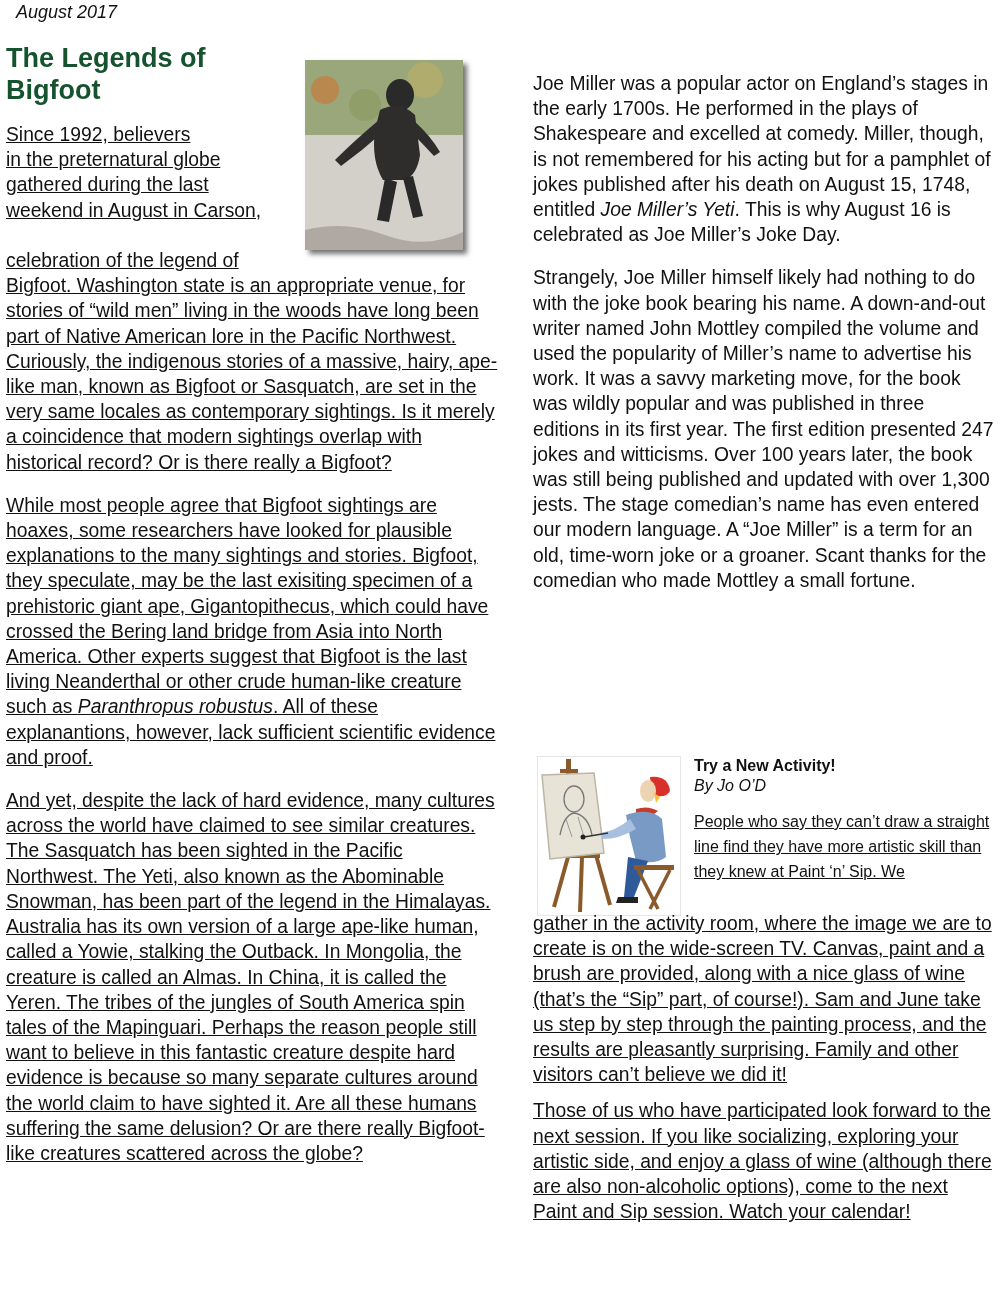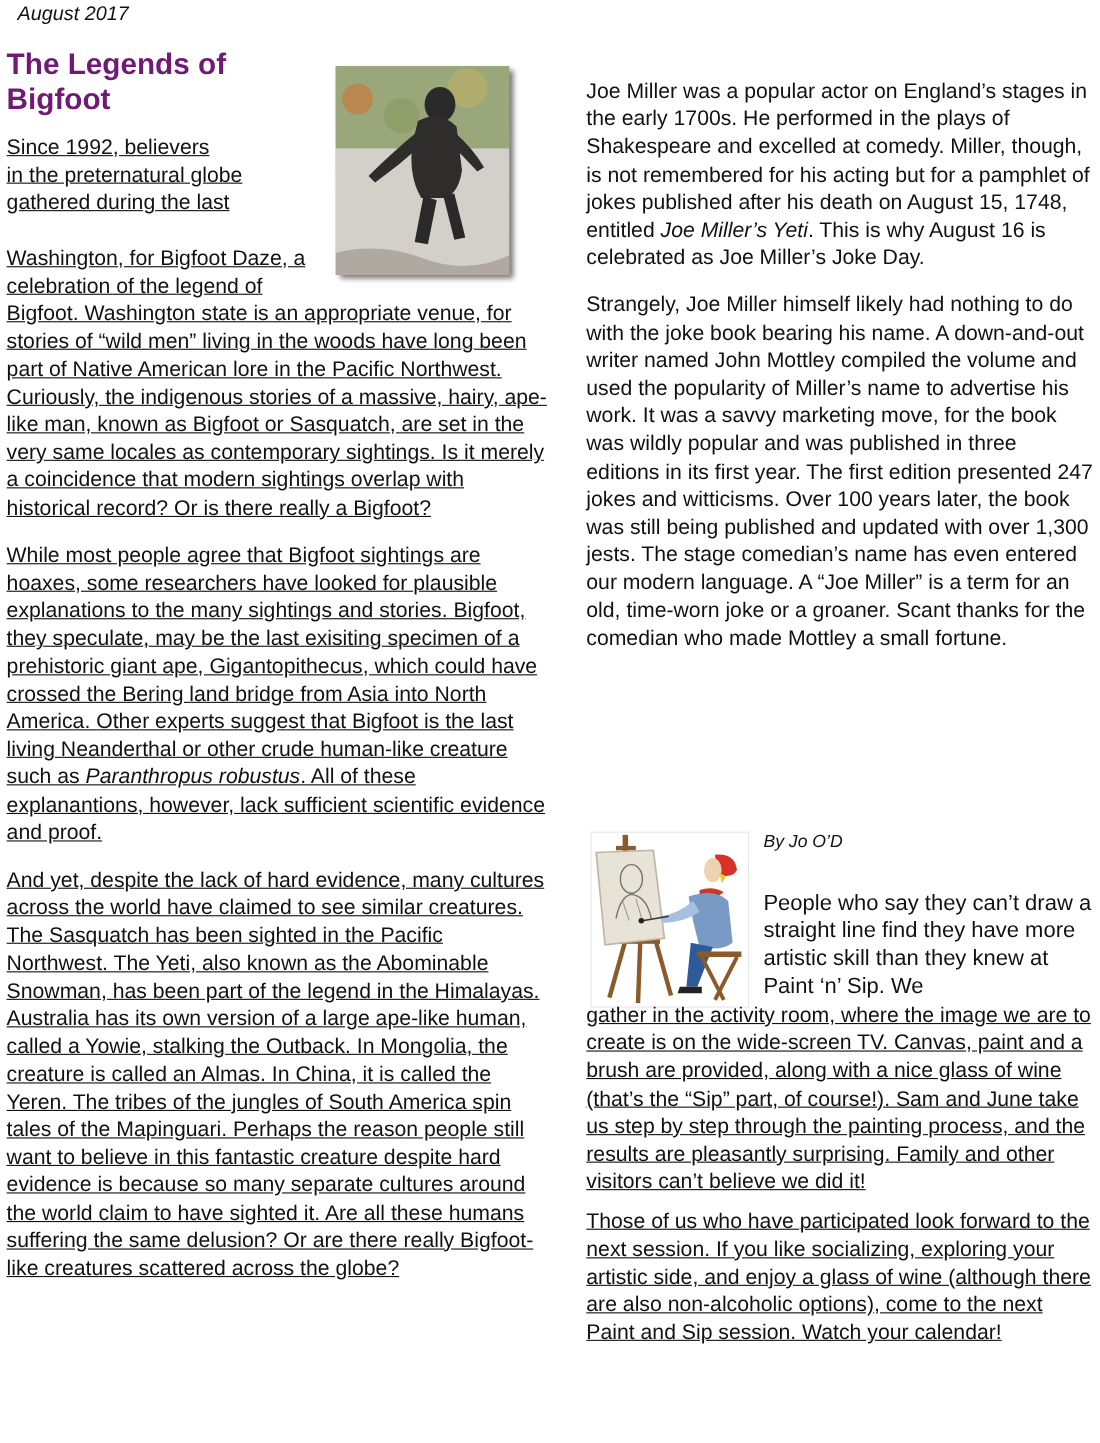--- a/index.html
+++ b/index.html
@@ -9,21 +9,21 @@
     }
     .date {
       position: absolute; left: 16px; top: 2px;
       font-size: 18px; font-style: italic; color: #111;
     }
     .col { position: absolute; }
     .col-left { left: 6px; top: 42px; width: 492px; }
     .col-right { left: 533px; top: 52px; width: 462px; }
 
     h1 {
-      margin: 0; font-size: 27px; font-weight: bold; line-height: 32px; color: #701a75;
+      margin: 0; font-size: 27px; font-weight: bold; line-height: 32px; color: #14532d;
     }
     .left-title { width: 270px; }
     .right-title { margin-top: 2px; }
 
     p {
       margin: 0; font-size: 19.3px; line-height: 25.2px; color: #111;
     }
     .left p { margin-top: 0; text-decoration: underline; }
     .p-gap { height: 18px; }
 
@@ -39,40 +39,40 @@
       position: absolute; left: 537px; top: 756px; width: 142px; height: 158px;
       border: 1px solid #e6e6e6; background: #fff;
     }
     .activity-head {
       position: absolute; left: 694px; top: 756px; width: 300px;
     }
     .activity-title { font-size: 16px; font-weight: bold; line-height: 20px; }
     .activity-byline { font-size: 16px; line-height: 20px; font-style: italic; }
     .activity-intro {
       position: absolute; left: 694px; top: 809px; width: 305px;
-      font-size: 20px; line-height: 25.2px;
+      font-size: 16px; line-height: 25.2px; text-decoration: underline;
     }
     .activity-body {
       position: absolute; left: 533px; top: 911px; width: 462px; text-decoration: underline;
     }
   </style>
 </head>
 <body>
 
 <div class="date">August 2017</div>
 
 <div class="col col-left left">
   <h1 class="left-title">The Legends of Bigfoot</h1>
   <div style="height:16px"></div>
   <p>
     <span>Since 1992, believers</span><br>
     <span>in the preternatural globe</span><br>
     <span>gathered during the last</span><br>
+    <span>weekend in August in Carson,</span><br>
     <br>
-    <span>Washington, for Bigfoot Daze, a</span><br>
     <span>celebration of the legend of</span><br>
     <span>Bigfoot. Washington state is an appropriate venue, for stories of “wild men” living in the woods have long been part of Native American lore in the Pacific Northwest. Curiously, the indigenous stories of a massive, hairy, ape-like man, known as Bigfoot or Sasquatch, are set in the very same locales as contemporary sightings.   Is it merely a coincidence that modern sightings overlap with historical record? Or is there really a Bigfoot?</span>
   </p>
   <div class="p-gap"></div>
   <p><span>While most people agree that Bigfoot sightings are hoaxes, some researchers have looked for plausible explanations to the many sightings and stories. Bigfoot, they speculate, may be the last exisiting specimen of a prehistoric giant ape, Gigantopithecus, which could have crossed the Bering land bridge from Asia into North America. Other experts suggest that Bigfoot is the last living Neanderthal or other crude human-like creature such as </span><em>Paranthropus robustus</em><span>. All of these explanantions, however, lack sufficient scientific evidence and proof.</span></p>
   <div class="p-gap"></div>
   <p>And yet, despite the lack of hard evidence, many cultures across the world have claimed to see similar creatures. The Sasquatch has been sighted in the Pacific Northwest. The Yeti, also known as the Abominable Snowman, has been part of the legend in the Himalayas. Australia has its own version of a large ape-like human, called a Yowie, stalking the Outback. In Mongolia, the creature is called an Almas. In China, it is called the Yeren. The tribes of the jungles of South America spin tales of the Mapinguari. Perhaps the reason people still want to believe in this fantastic creature despite hard evidence is because so many separate cultures around the world claim to have sighted it. Are all these humans suffering the same delusion? Or are there really Bigfoot-like creatures scattered across the globe?</p>
 </div>
 
 <div class="photo">
@@ -126,20 +126,21 @@
     <path d="M90 100 L110 104 L96 140 L86 140 Z" fill="#2f5a9a"></path>
     <path d="M80 140 L100 140 L100 146 L78 146 Z" fill="#222"></path>
 
     <rect x="96" y="108" width="40" height="5" fill="#8a5a2b"></rect>
     <line x1="100" y1="113" x2="120" y2="152" stroke="#8a5a2b" stroke-width="3.5"></line>
     <line x1="132" y1="113" x2="112" y2="152" stroke="#8a5a2b" stroke-width="3.5"></line>
   </svg>
 </div>
 
 <div class="activity-head">
+  <div class="activity-title">Try a New Activity!</div>
   <div class="activity-byline">By Jo O’D</div>
 </div>
 
 <p class="activity-intro">People who say they can’t draw a straight line find they have more artistic skill than they knew at Paint ‘n’ Sip.  We</p>
 
 <div class="activity-body">
   <p>gather in the activity room, where the image we are to create is on the wide-screen TV. Canvas, paint and a brush are provided, along with a nice glass of wine (that’s the “Sip” part, of course!).  Sam and June take us step by step through the painting process, and the results are pleasantly surprising.  Family and other visitors can’t believe we did it!</p>
   <div style="height:11px"></div>
   <p>Those of us who have participated look forward to the next session.  If you like socializing, exploring your artistic side, and enjoy a glass of wine (although there are also non-alcoholic options), come to the next Paint and Sip session.  Watch your calendar!</p>
 </div>

